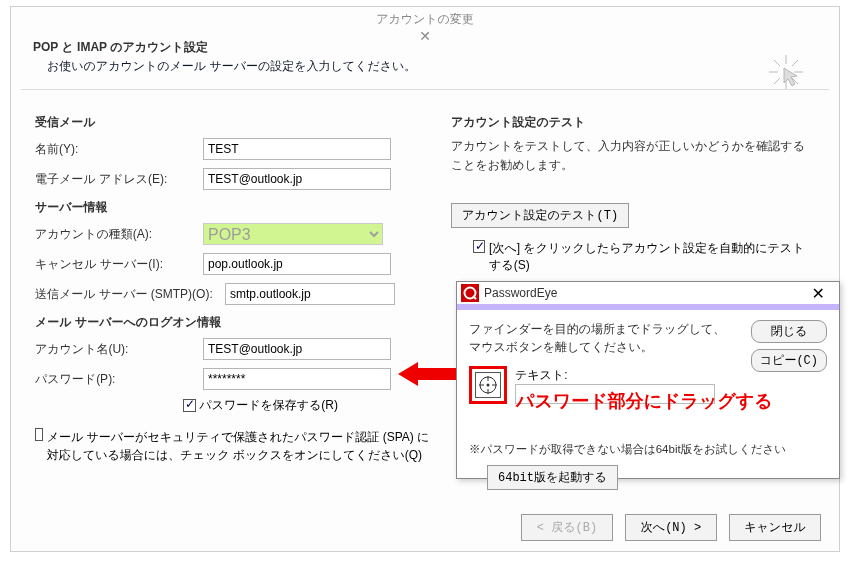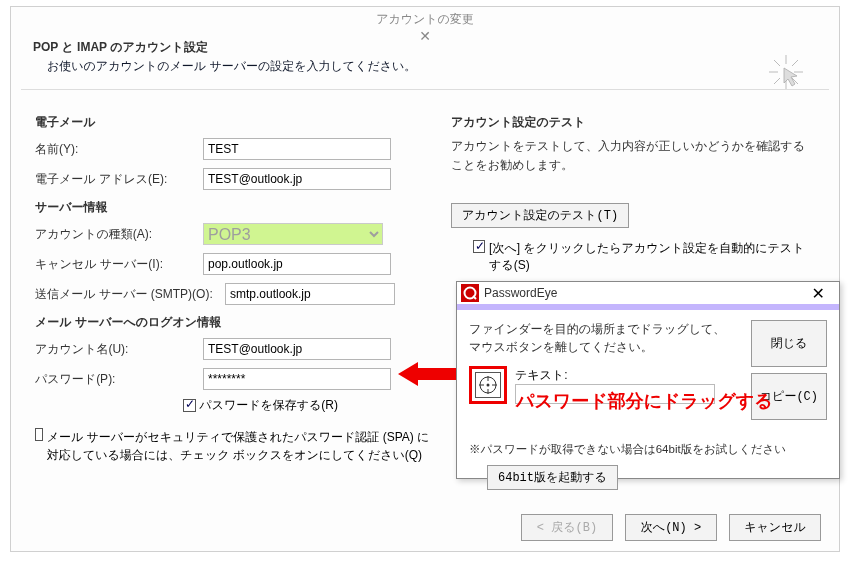--- a/index.html
+++ b/index.html
@@ -89,21 +89,21 @@
   .btn {
     border: 1px solid #999;
     background: #f3f3f3;
     padding: 3px 10px;
     font-family: Liberation Mono, monospace;
     font-size: 12px;
     min-width: 120px;
     text-align: center;
     display: inline-block;
   }
-  .btn-small { min-width: 74px; padding: 14px 8px; }
+  .btn-small { min-width: 74px; padding: 2px 8px; border-radius: 9px; }
   .auto-test-row {
     display: flex;
     align-items: flex-start;
     gap: 4px;
     margin-top: 12px;
     margin-left: 22px;
     line-height: 1.4;
   }
   .footer {
     position: absolute;
@@ -253,21 +253,21 @@
       <line x1="31" y1="7" x2="25" y2="13"></line>
       <line x1="13" y1="25" x2="7" y2="31"></line>
     </g>
     <path d="M 17 15 L 17 30 L 21 26 L 25 33 L 28 31 L 24 24 L 30 23 Z" fill="#ddd" stroke="#aaa" stroke-width="0.8"></path>
   </svg>
 
   <div class="divider"></div>
 
   <div class="content">
     <div class="left-col">
-      <div class="section-title">電子メール</div>
+      <div class="section-title">受信メール</div>
       <div class="row">
         <div class="label">名前(Y):</div>
         <input type="text" value="TEST" style="">
       </div>
       <div class="row">
         <div class="label">電子メール アドレス(E):</div>
         <input type="text" value="TEST@outlook.jp" style="">
       </div>
 
       <div class="section-title">サーバー情報</div>

